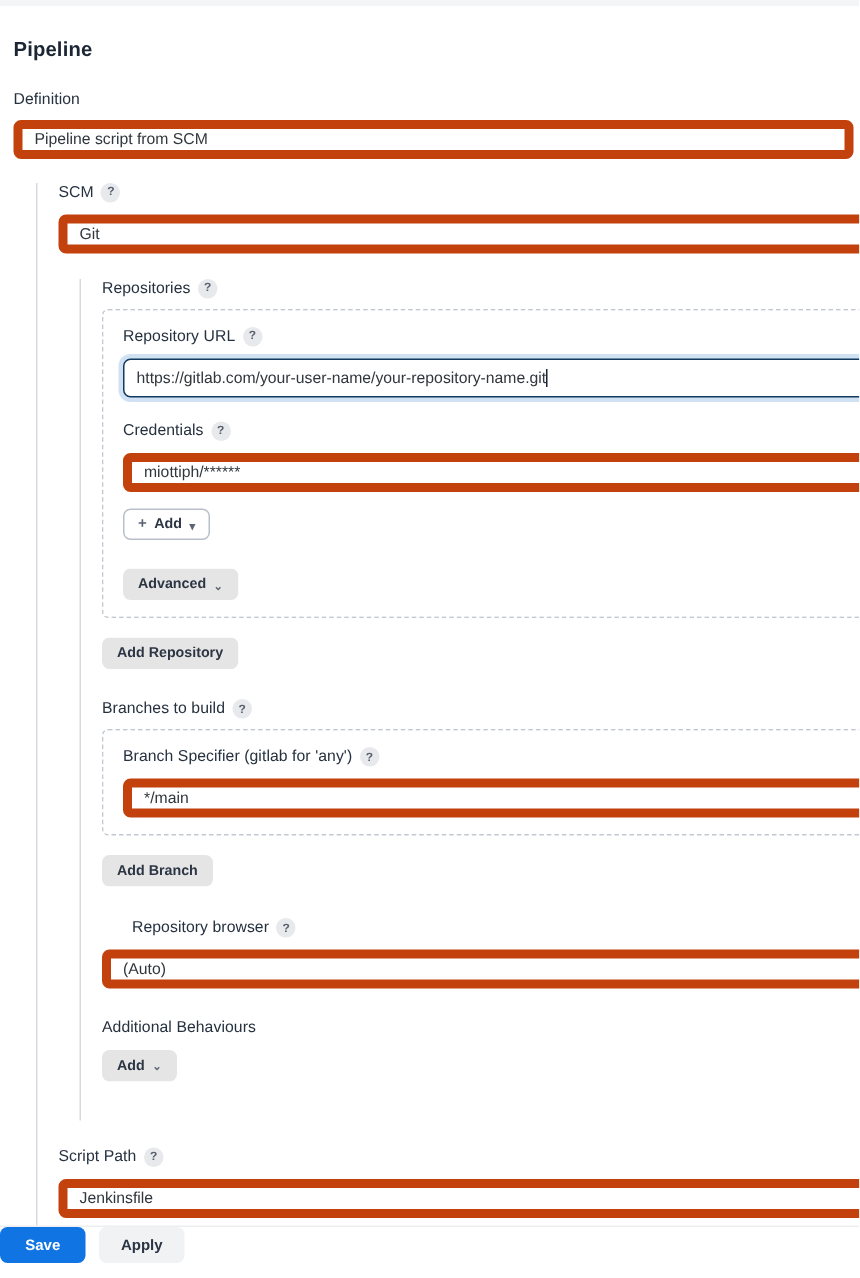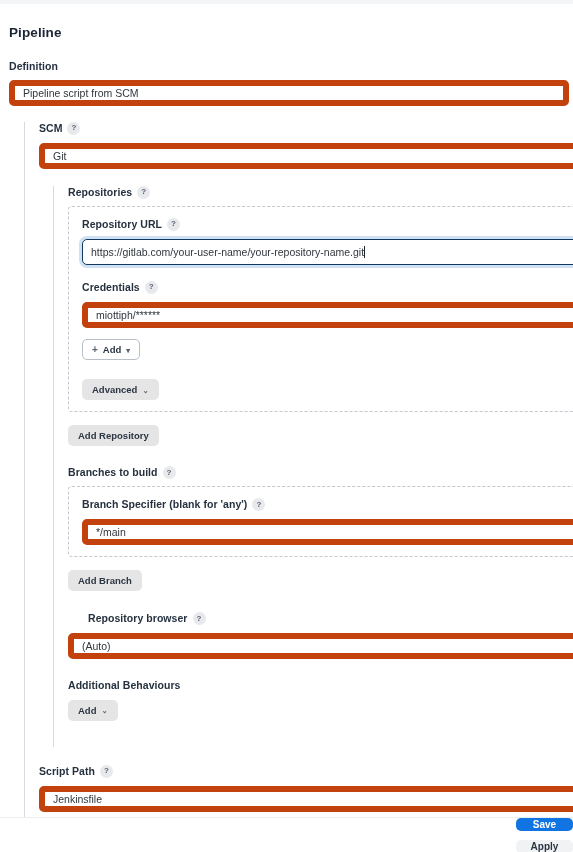--- a/index.html
+++ b/index.html
@@ -32,21 +32,21 @@
   
   .page-title {
     font-size: 13.5px;
     font-weight: bold;
     color: #1b2533;
     margin: 5px 0 0 9px;
     letter-spacing: .1px;
   }
   .lbl {
     font-size: 10.5px;
-    font-weight: bold;
+    font-weight: normal;
     color: #25313f;
     display: inline-block;
     vertical-align: middle;
     letter-spacing: .05px;
   }
   .lbl-row {
     display: flex;
     align-items: center;
     gap: 5px;
     line-height: 1;
@@ -147,24 +147,23 @@
   .cbox svg { display: block; }
   
   .footer {
     position: absolute;
     left: 0; bottom: 0;
     width: 573px;
     height: 35px;
     background: #ffffff;
     border-top: 1px solid #eceef0;
     display: flex;
-    align-items: flex-end;
+    align-items: flex-start;
     gap: 9px;
     z-index: 20;
-    flex-direction: column;
   }
   .btn-save {
     height: 24px;
     min-width: 57px;
     border-radius: 5px;
     background: #1074e3;
     color: #fff;
     font-size: 10px;
     font-weight: bold;
     display: inline-flex;
@@ -267,21 +266,21 @@
           <span class="btn">Add Repository</span>
         </div>
 
         <div class="lbl-row" style="margin-top:20px;">
           <span class="lbl">Branches to build</span>
           <span class="help">?</span>
         </div>
 
         <div class="dashbox" style="width:521px;">
           <div class="lbl-row">
-            <span class="lbl">Branch Specifier (blank for 'any')</span>
+            <span class="lbl">Branch Specifier (gitlab for 'any')</span>
             <span class="help">?</span>
           </div>
           <div class="field wide3" style="margin-top:8px;">
             <span>*/main</span>
           </div>
         </div>
 
         <div style="margin-top:13px;">
           <span class="btn">Add Branch</span>
         </div>

